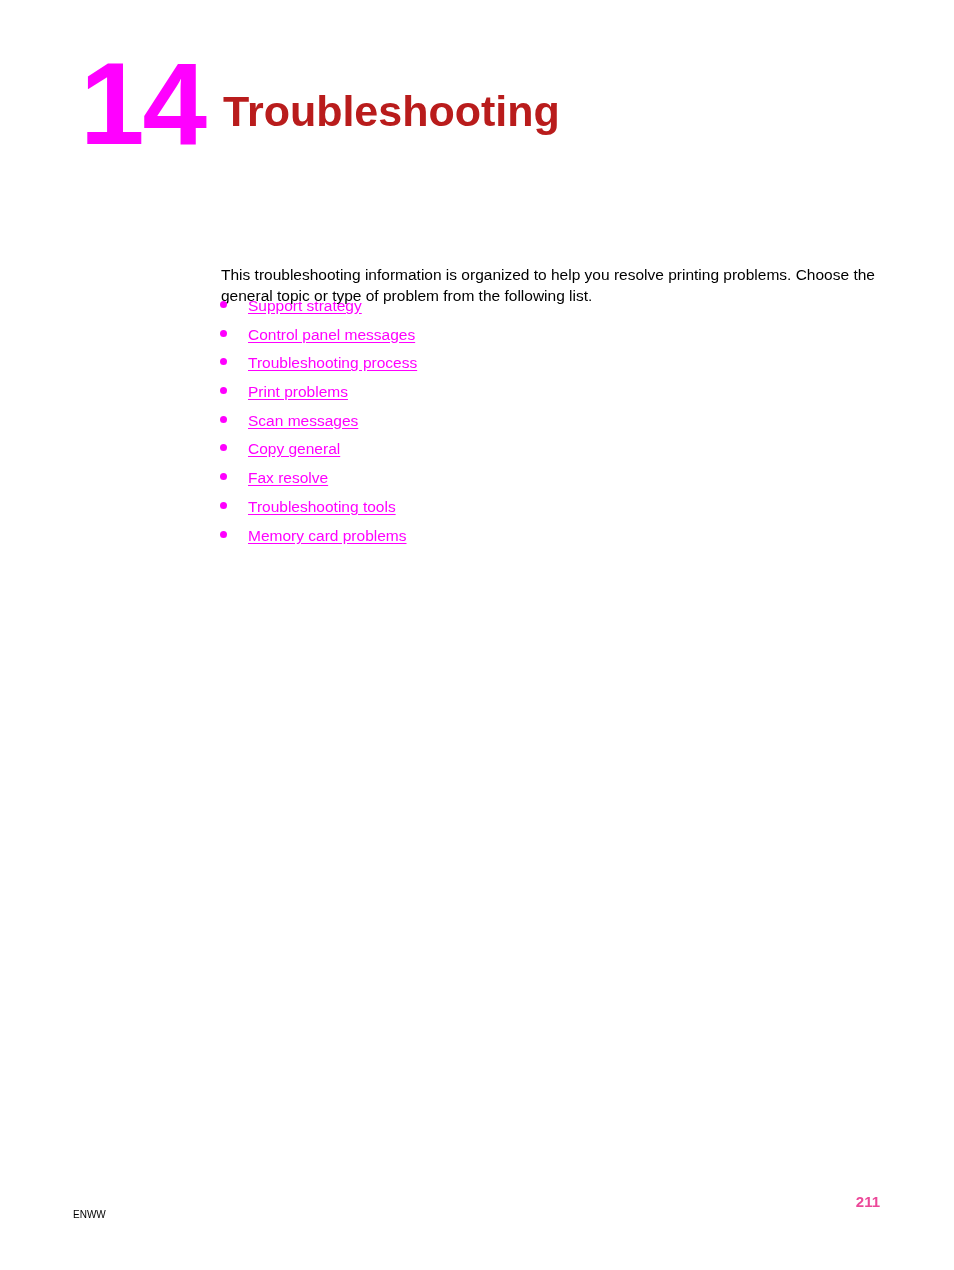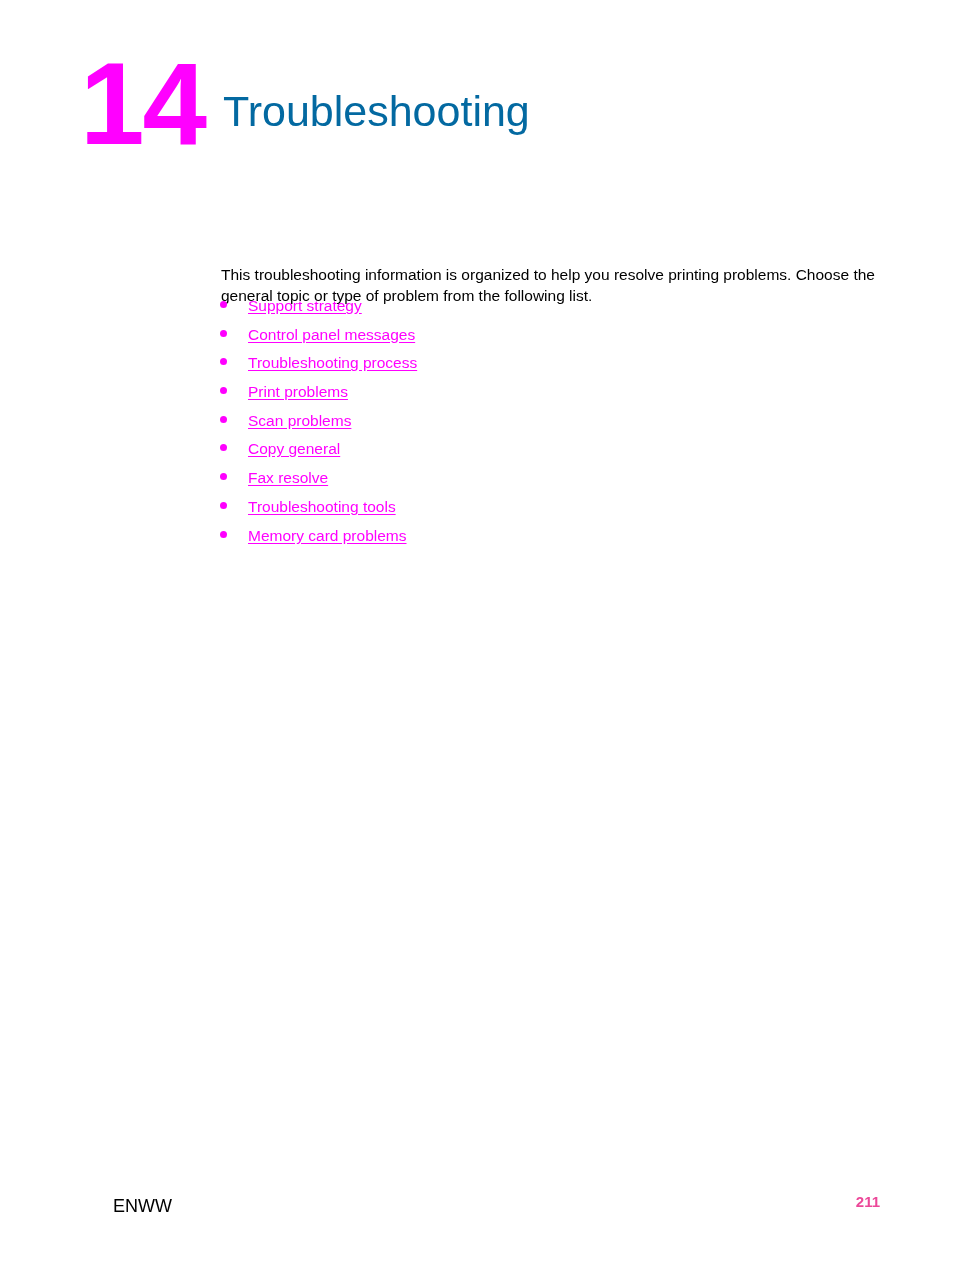--- a/index.html
+++ b/index.html
@@ -41,23 +41,23 @@
     letter-spacing: -2px;
     color: #ff00ff;
     white-space: nowrap;
   }
 
   .chapter-title {
     position: absolute;
     left: 223px;
     top: 11px;
     font-size: 43px;
-    font-weight: normal;
+    font-weight: bold;
     line-height: 50px;
-    color: #0369a1;
+    color: #b91c1c;
     white-space: nowrap;
   }
 
   
   .intro-paragraph {
     position: absolute;
     left: 221px;
     top: 248px;
     width: 654px;
     font-size: 15.5px;
@@ -112,26 +112,25 @@
     position: absolute;
     left: 73px;
     right: 74px;
     top: 1192px;
     height: 22px;
   }
 
   .footer-locale {
     position: absolute;
     left: 0;
-    top: 4px;
-    font-size: 18px;
+    top: 13px;
+    font-size: 10px;
     line-height: 20px;
     font-weight: normal;
     color: #000000;
-    margin-left: 40px;
   }
 
   .footer-page-number {
     position: absolute;
     right: 0;
     top: 0;
     font-size: 15px;
     line-height: 20px;
     font-weight: bold;
     color: #ec4899;
@@ -161,21 +160,21 @@
     <li class="link-list-item">
       <span class="bullet-icon"></span>
       <a class="list-link">Troubleshooting process</a>
     </li>
     <li class="link-list-item">
       <span class="bullet-icon"></span>
       <a class="list-link">Print problems</a>
     </li>
     <li class="link-list-item">
       <span class="bullet-icon"></span>
-      <a class="list-link">Scan problems</a>
+      <a class="list-link">Scan messages</a>
     </li>
     <li class="link-list-item">
       <span class="bullet-icon"></span>
       <a class="list-link">Copy general</a>
     </li>
     <li class="link-list-item">
       <span class="bullet-icon"></span>
       <a class="list-link">Fax resolve</a>
     </li>
     <li class="link-list-item">

